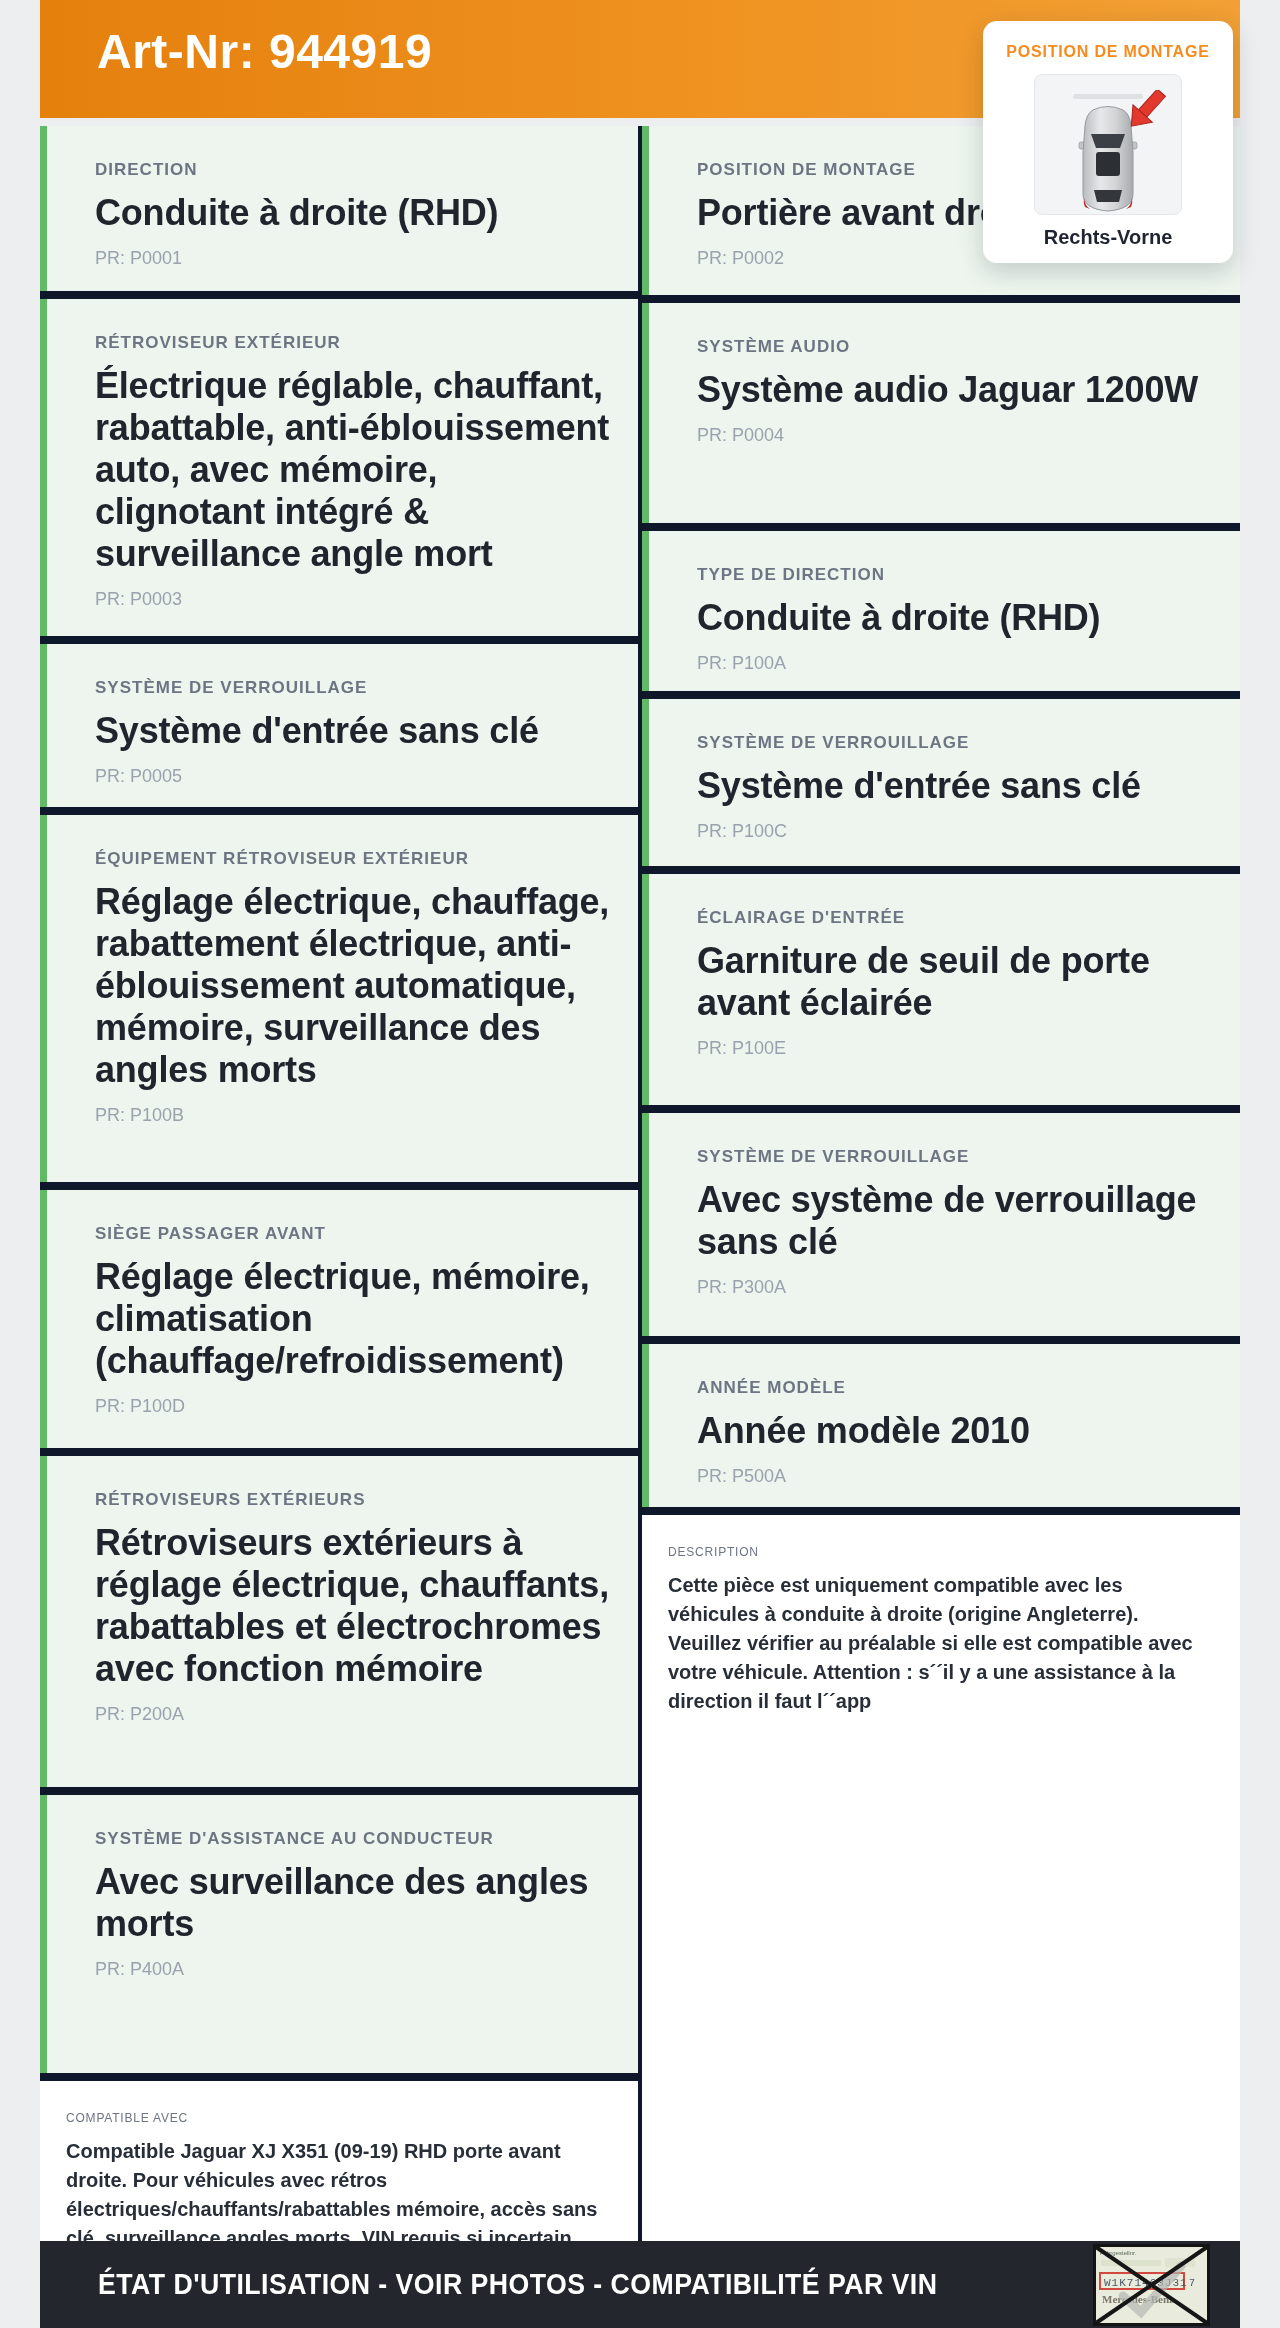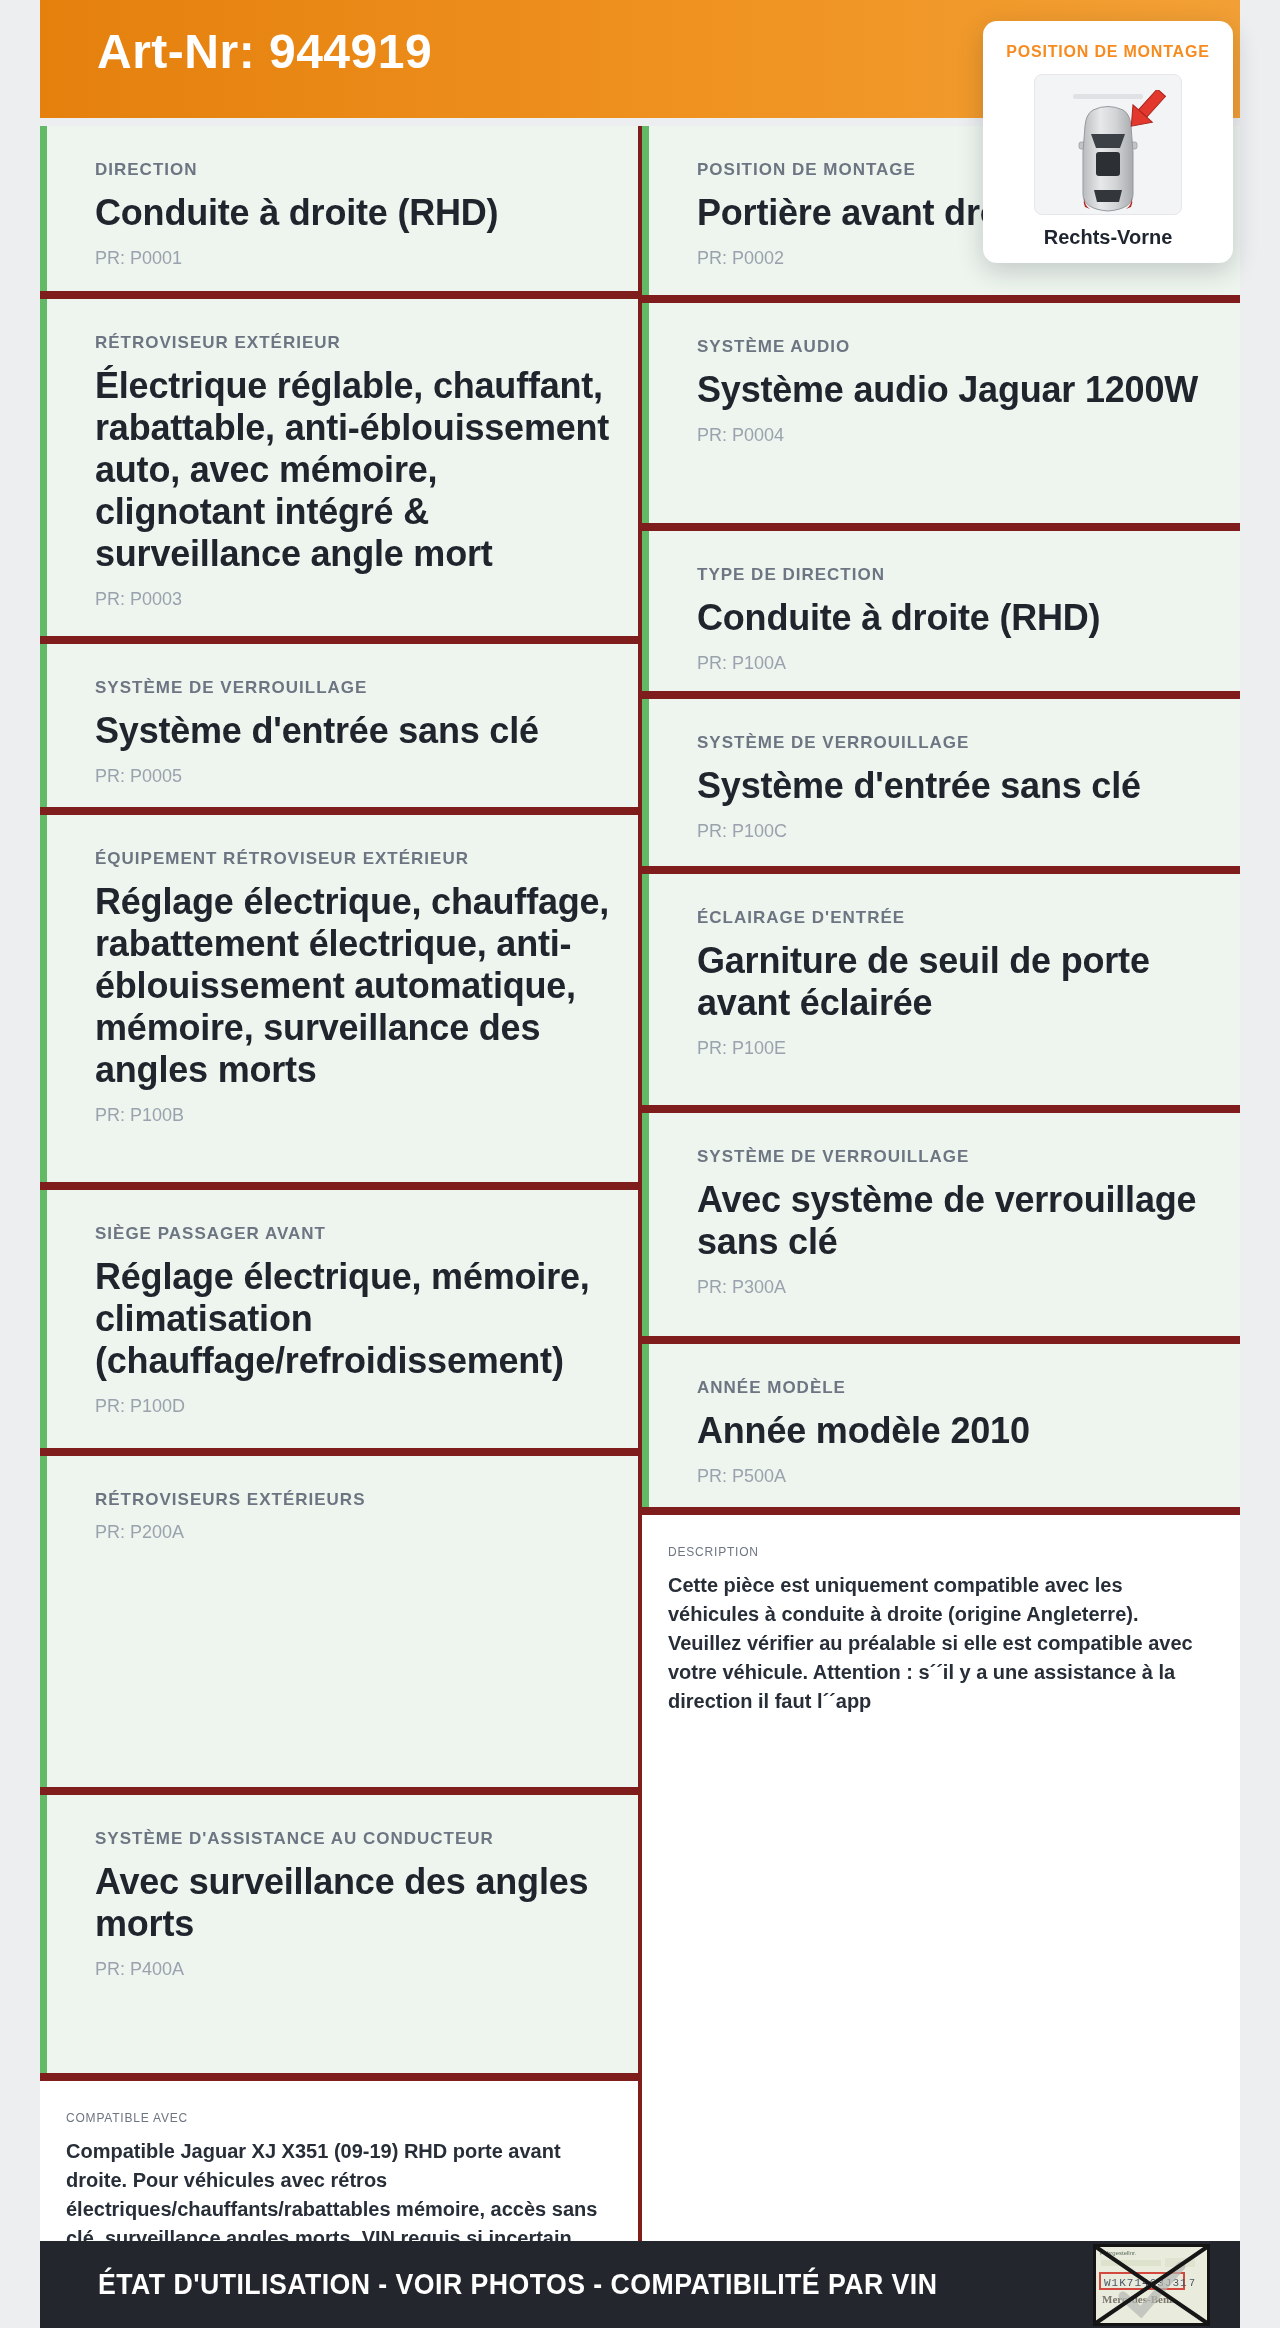--- a/index.html
+++ b/index.html
@@ -27,21 +27,21 @@
   .pos-label{font-size:16px;font-weight:bold;color:#f68b1f;letter-spacing:.8px;}
   .pos-imgbox{
     width:146px;height:139px;margin:13px auto 0;background:#f3f4f6;
     border:1px solid #e4e6ea;border-radius:8px;position:relative;
     display:flex;align-items:flex-end;justify-content:center;overflow:hidden;
   }
   .pos-caption{margin-top:11px;font-size:20px;font-weight:bold;color:#1f2530;}
   
   .content{
     position:absolute;left:40px;top:126px;width:1200px;height:2115px;
-    background:#7f1d1d;display:flex;gap:4px;
+    background:#0f172a;display:flex;gap:4px;
   }
   .col{width:598px;display:flex;flex-direction:column;row-gap:8px;}
   .card{
     box-sizing:border-box;overflow:hidden;
     background:#edf5ee;border-left:7px solid #62b966;
     padding:34px 28px 20px 48px;
   }
   .card .label{font-size:17px;font-weight:bold;color:#6d7582;letter-spacing:1px;margin-bottom:12px;}
   .card .value{font-size:36px;line-height:42px;font-weight:bold;color:#20252d;margin-bottom:14px;letter-spacing:-.2px;}
   .card .pr{font-size:18px;color:#9aa2ad;}
@@ -130,20 +130,21 @@
     <div class="value">Réglage électrique, chauffage, rabattement électrique, anti-éblouissement automatique, mémoire, surveillance des angles morts</div>
     <div class="pr">PR: P100B</div>
   </section>
       <section class="card" style="height: 266px;">
     <div class="label">SIÈGE PASSAGER AVANT</div>
     <div class="value">Réglage électrique, mémoire, climatisation (chauffage/refroidissement)</div>
     <div class="pr">PR: P100D</div>
   </section>
       <section class="card" style="height: 342px;">
     <div class="label">RÉTROVISEURS EXTÉRIEURS</div>
+    <div class="value">Rétroviseurs extérieurs à réglage électrique, chauffants, rabattables et électrochromes avec fonction mémoire</div>
     <div class="pr">PR: P200A</div>
   </section>
       <section class="card" style="height: 287px;">
     <div class="label">SYSTÈME D'ASSISTANCE AU CONDUCTEUR</div>
     <div class="value">Avec surveillance des angles morts</div>
     <div class="pr">PR: P400A</div>
   </section>
       <section class="card note" style="height: 164px;">
     <div class="nlabel">COMPATIBLE AVEC</div>
     <div class="ntext">Compatible Jaguar XJ X351 (09-19) RHD porte avant droite. Pour véhicules avec rétros électriques/chauffants/rabattables mémoire, accès sans clé, surveillance angles morts. VIN requis si incertain.</div>

